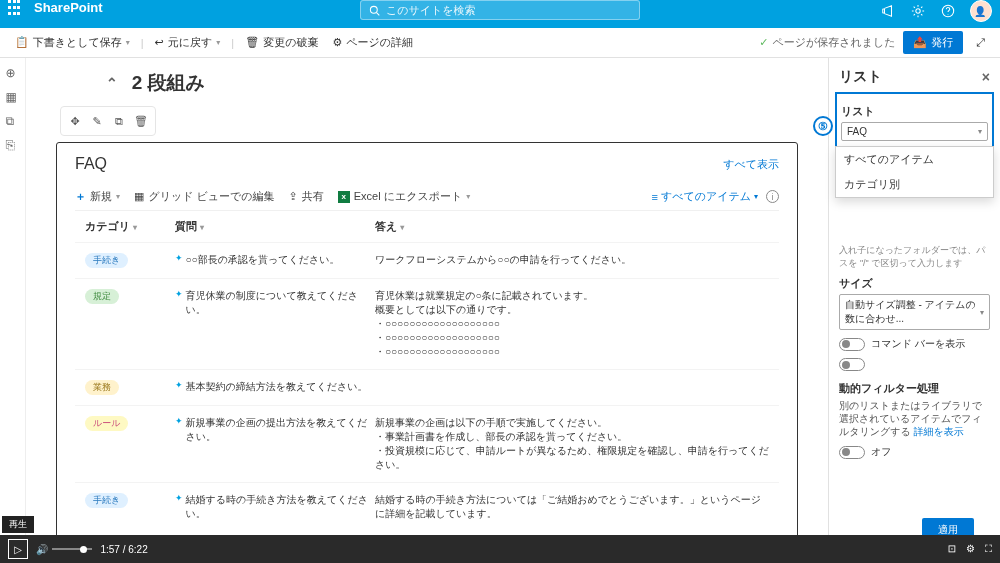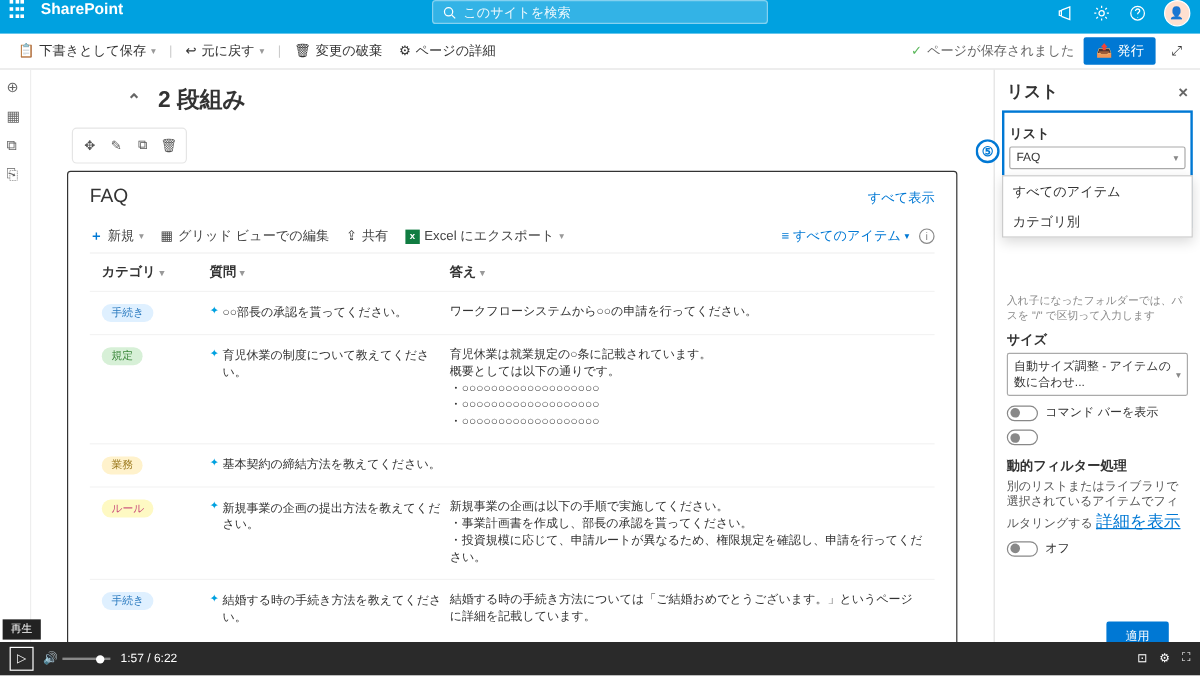--- a/index.html
+++ b/index.html
@@ -60,21 +60,21 @@
 .prop-label{font-size:11px;font-weight:600;margin:6px 0 3px}
 .prop-select{border:1px solid #aaa;padding:3px 5px;font-size:10px;display:flex;justify-content:space-between;align-items:center;border-radius:2px}
 .highlight-box{border:2.5px solid #0078d4;padding:4px 4px 2px;margin:-4px -4px 4px;position:relative}
 .circle-num{position:absolute;left:-24px;top:22px;width:20px;height:20px;border:2px solid #0078d4;border-radius:50%;display:flex;align-items:center;justify-content:center;font-size:11px;font-weight:bold;color:#0078d4;background:#fff}
 .dropdown-pop{position:absolute;top:88px;left:6px;right:6px;background:#fff;border:1px solid #ccc;box-shadow:0 4px 10px rgba(0,0,0,0.15);z-index:10;font-size:11px}
 .dd-item{padding:5px 8px;cursor:pointer}
 .prop-small{font-size:9px;color:#888;margin:2px 0 6px}
 .toggle-row{display:flex;align-items:center;gap:6px;margin:7px 0;font-size:10px}
 .toggle{width:26px;height:13px;border:1px solid #888;border-radius:7px;position:relative}
 .toggle::after{content:'';position:absolute;width:8px;height:8px;background:#888;border-radius:50%;top:1.5px;left:2px}
-.prop-link{color:#0078d4;text-decoration:underline;font-size:14px}
+.prop-link{color:#0078d4;font-size:10px}
 .prop-text{font-size:10px;color:#555;line-height:1.3}
 .video-bar{position:absolute;bottom:0;left:0;right:0;height:28px;background:#2a2a2a;color:#fff;display:flex;align-items:center;padding:0 8px;font-size:10px;gap:8px}
 .play-btn{width:20px;height:20px;border:1px solid #fff;display:flex;align-items:center;justify-content:center}
 .vol{display:flex;align-items:center;gap:4px}
 .vol-bar{width:40px;height:2px;background:#888;position:relative}
 .vol-bar::after{content:'';position:absolute;width:7px;height:7px;background:#fff;border-radius:50%;top:-2.5px;left:28px}
 .time-txt{font-size:10px}
 .vid-right{margin-left:auto;display:flex;gap:10px}
 .replay-tag{position:absolute;bottom:30px;left:2px;background:#222;color:#fff;font-size:9px;padding:2px 7px}
 .apply-btn{position:absolute;bottom:21px;right:26px;background:#0078d4;color:#fff;font-size:10px;padding:5px 16px;border-radius:2px}

